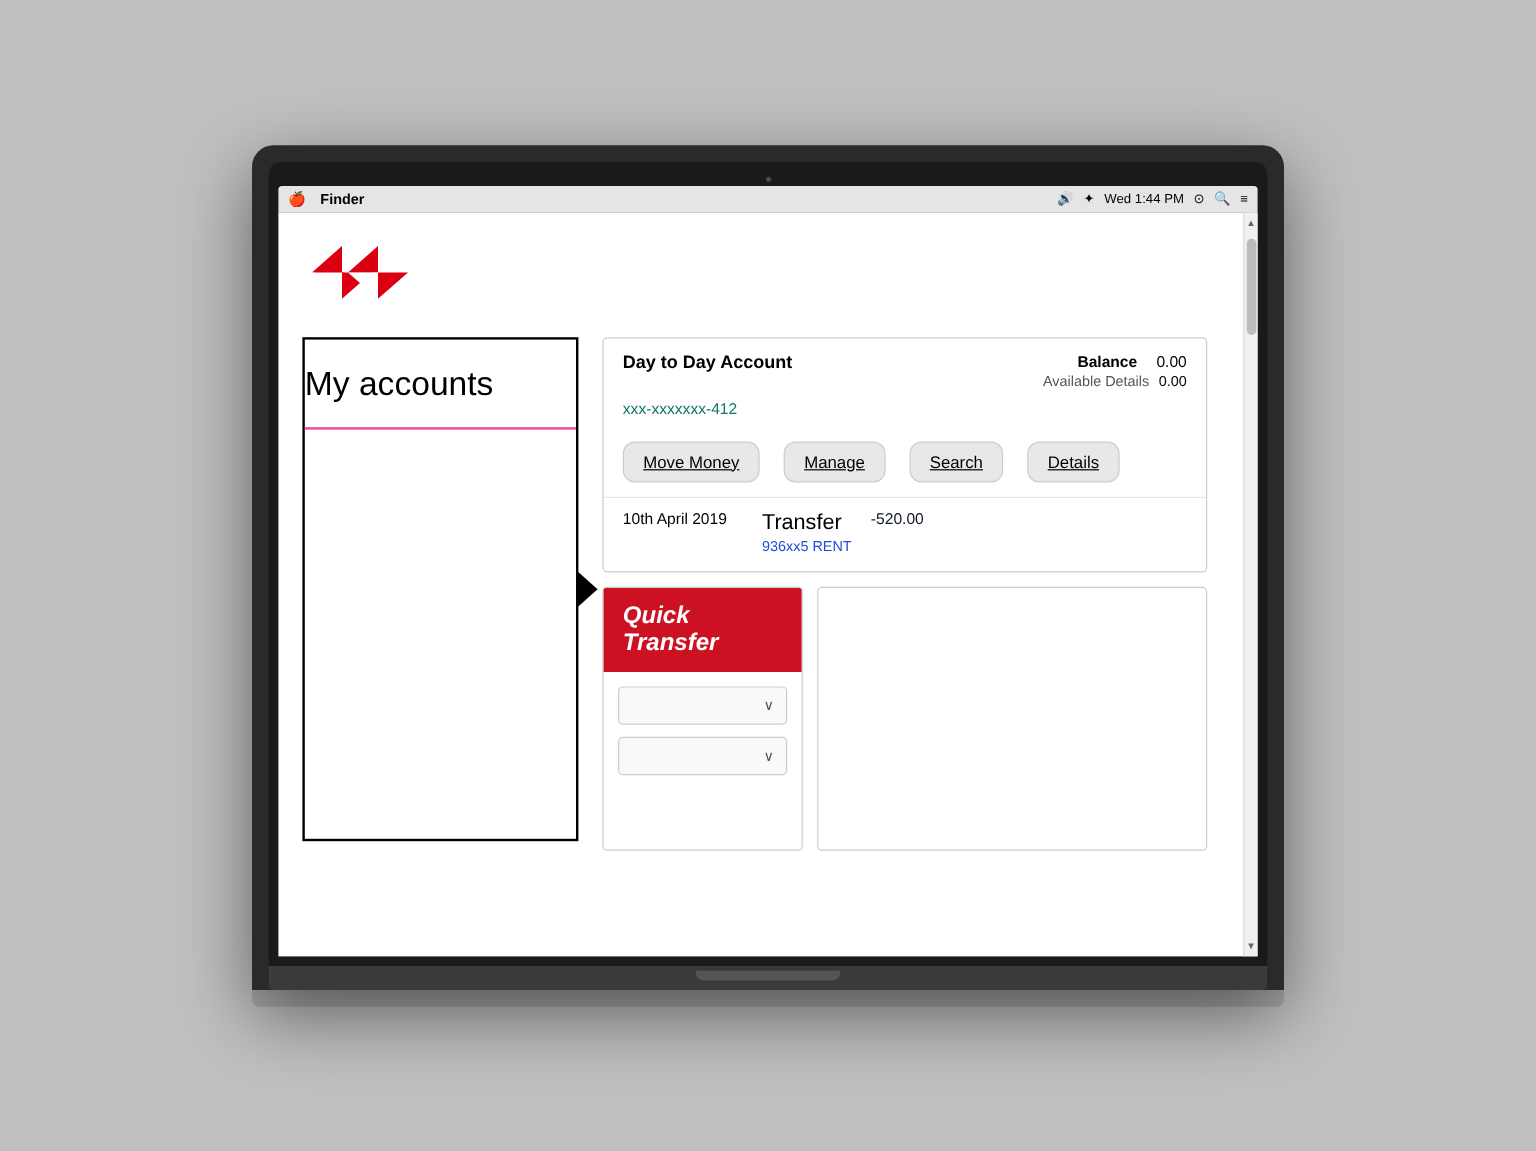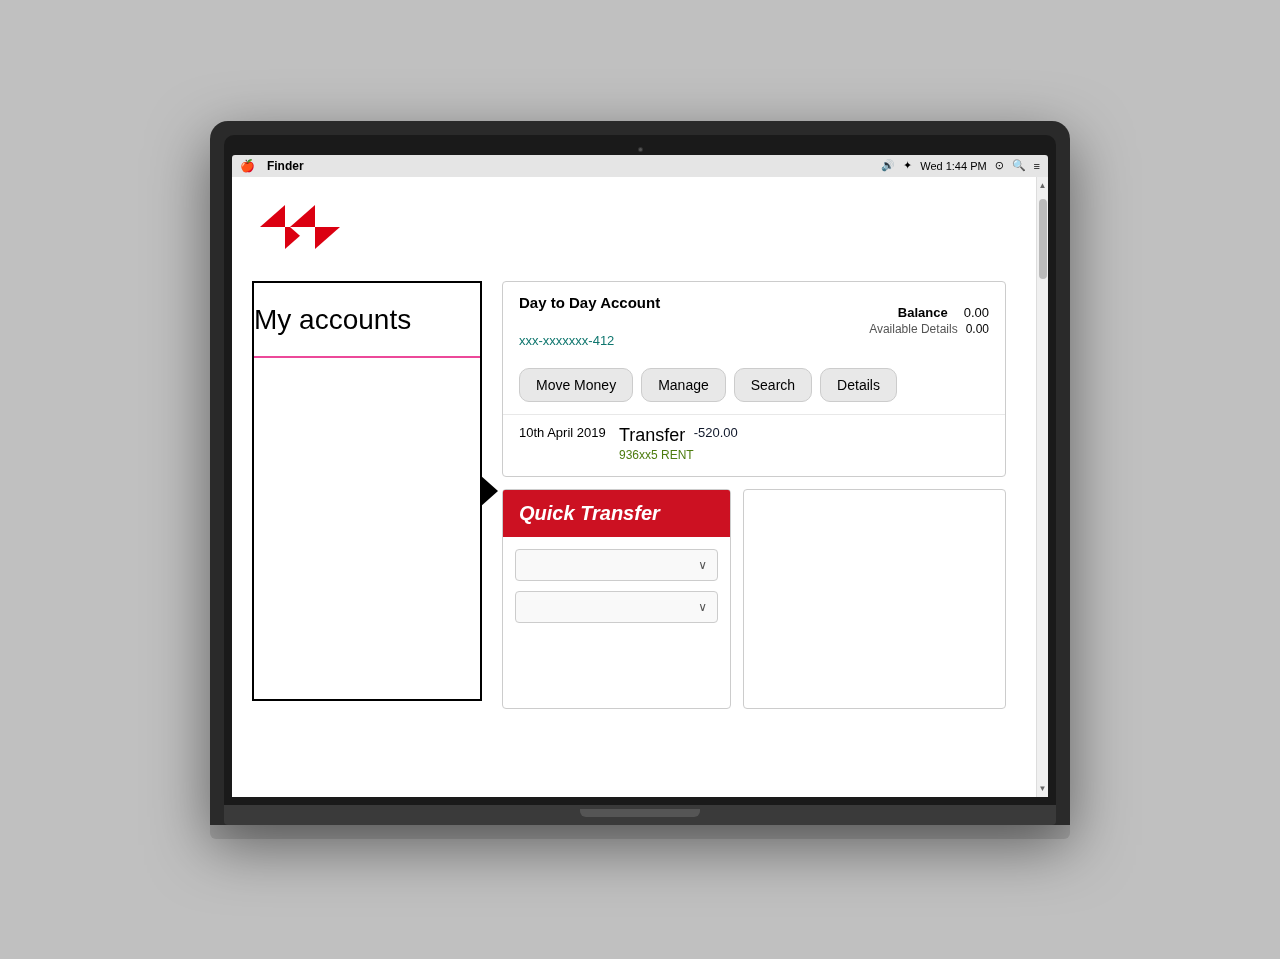--- a/index.html
+++ b/index.html
@@ -169,21 +169,21 @@
     .account-card {
       border: 1.5px solid #ccc;
       border-radius: 4px;
       margin-bottom: 12px;
     }
 
     .account-card-header {
       padding: 12px 16px;
       display: flex;
       justify-content: space-between;
-      align-items: center;
+      align-items: flex-start;
     }
 
     .account-name {
       font-size: 15px;
       font-weight: 600;
       color: #000;
     }
 
     .account-number {
       font-size: 13px;
@@ -220,77 +220,78 @@
     }
 
     .avail-value {
       font-size: 12px;
       color: #000;
     }
 
     
     .action-buttons {
       display: flex;
-      gap: 8px;
+      gap: 20px;
       padding: 8px 16px 12px;
+      text-decoration: underline;
     }
 
     .action-btn {
       background: #e8e8e8;
       border: 1px solid #ccc;
       border-radius: 10px;
       padding: 8px 16px;
       font-size: 14px;
       color: #000;
       cursor: pointer;
       font-family: inherit;
     }
 
     
     .transaction-row {
       padding: 10px 16px 14px;
       border-top: 1px solid #e8e8e8;
       display: flex;
       align-items: flex-start;
-      gap: 0;
+      gap: 16px;
     }
 
     .transaction-date {
       font-size: 13px;
       color: #000;
       min-width: 100px;
     }
 
     .transaction-desc {
       flex: 1;
       font-size: 18px;
       color: #000;
     }
 
     .transaction-desc-sub {
       font-size: 12px;
-      color: #4d7c0f;
+      color: #1d4ed8;
       margin-top: 2px;
     }
 
     .transaction-amount {
       font-size: 13px;
       color: #0f172a;
     }
 
     
     .bottom-panels {
       display: flex;
       gap: 0;
     }
 
     .quick-transfer-panel {
       border: 1.5px solid #ccc;
       border-radius: 4px;
-      width: 229px;
+      width: 167px;
       flex-shrink: 0;
     }
 
     .quick-transfer-header {
       background: #cc1122;
       padding: 12px 16px;
       border-radius: 2px 2px 0 0;
     }
 
     .quick-transfer-title {

